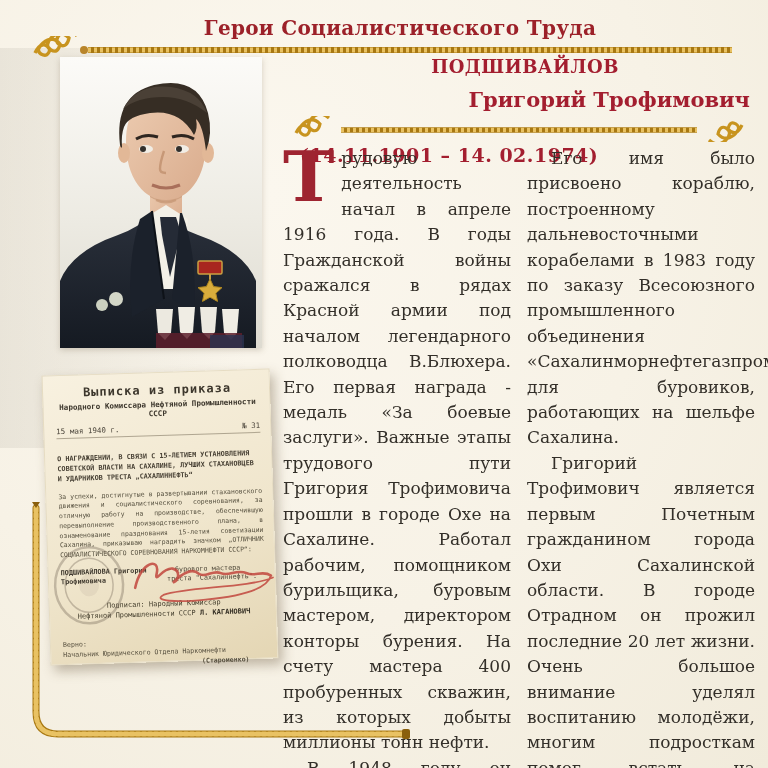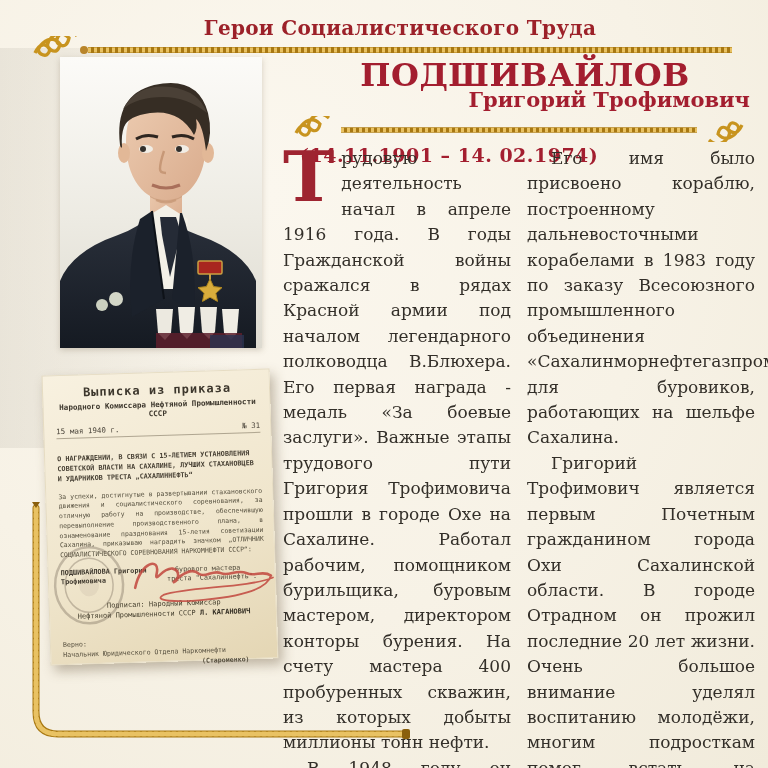--- a/index.html
+++ b/index.html
@@ -6,21 +6,21 @@
   body{width:768px;height:768px;font-family:"DejaVu Serif",serif;}
   .page{position:relative;width:768px;height:768px;overflow:hidden;
         background:radial-gradient(ellipse at 35% 25%, #fbf7ee 0%, #f7f2e6 55%, #f1ebdb 100%);}
   .photo-shade{position:absolute;left:0;top:48px;width:292px;height:400px;
         background:linear-gradient(90deg, rgba(195,190,178,.28), rgba(195,190,178,0) 85%);pointer-events:none;}
 
   
   .banner-title{position:absolute;top:16px;left:30px;width:740px;text-align:center;
         font-weight:bold;font-size:20px;color:#9c2129;letter-spacing:.3px;}
   .surname{position:absolute;top:56px;left:300px;width:450px;text-align:center;
-        font-weight:bold;font-size:32px;color:#a31e2f;letter-spacing:.5px;}
+        font-weight:bold;font-size:18px;color:#a31e2f;letter-spacing:.5px;}
   .patronymic{position:absolute;top:87px;left:300px;width:450px;text-align:right;
         font-weight:bold;font-size:21px;color:#a31e2f;}
   .dates{position:absolute;top:144px;left:300px;width:450px;
         font-weight:bold;font-size:19px;color:#a31e2f;letter-spacing:.5px;}
 
   
   .rope{position:absolute;}
 
   
   .portrait{position:absolute;left:60px;top:57px;width:202px;height:291px;

